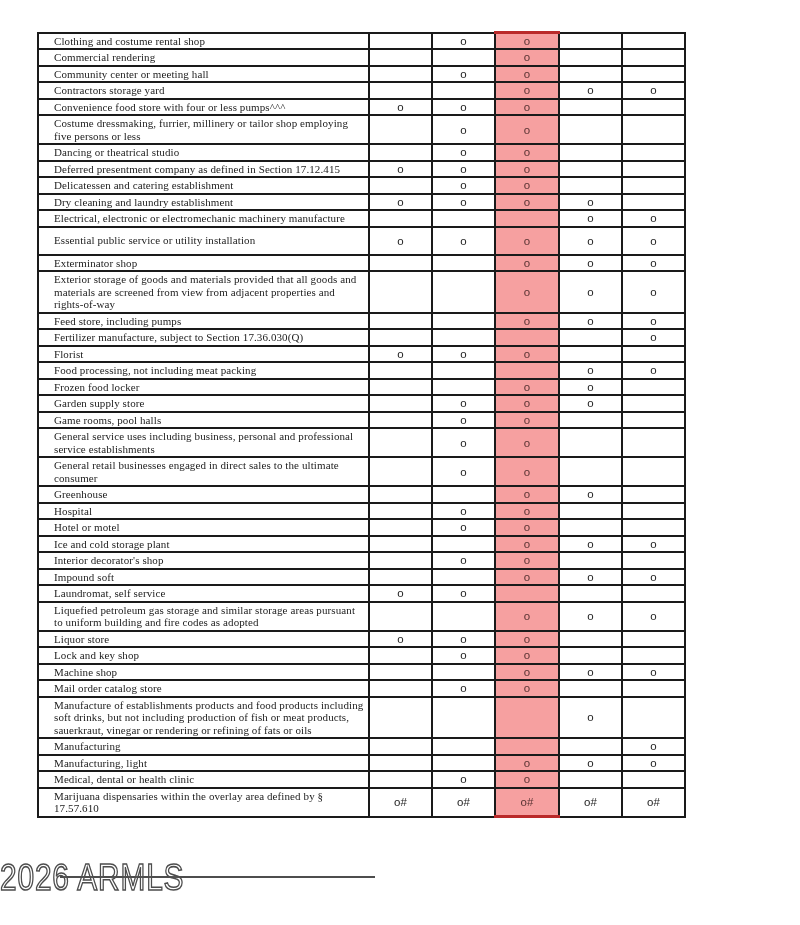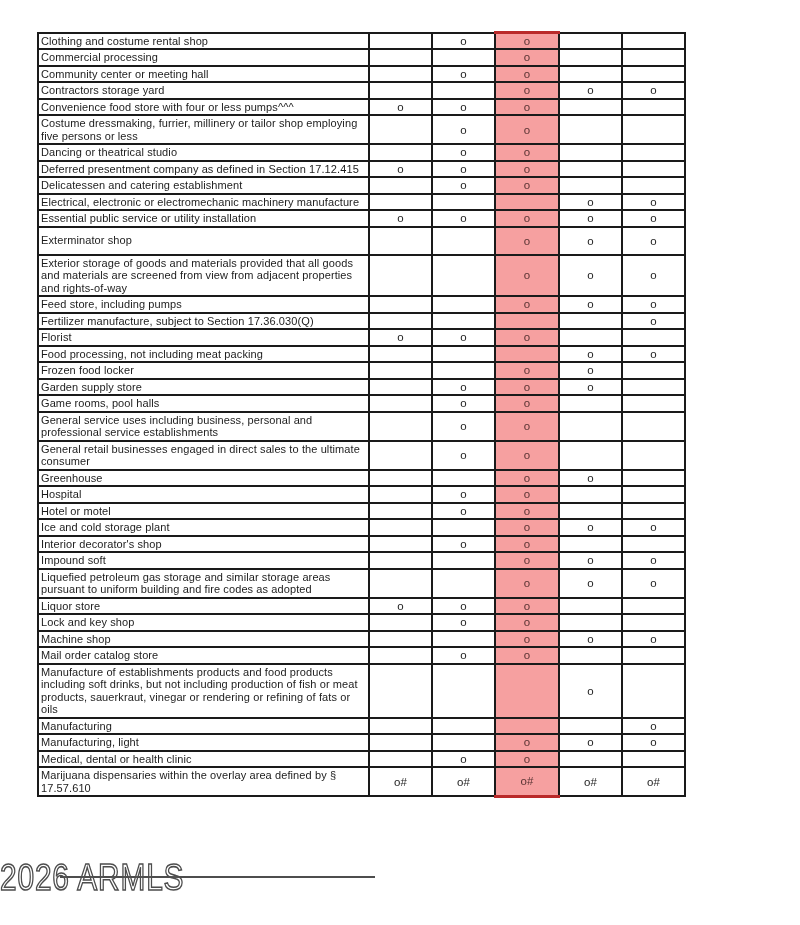--- a/index.html
+++ b/index.html
@@ -32,23 +32,24 @@
     color: #1c1c1c;
   }
   col.c-use { width: 331px; }
   col.c-m   { width: 63px; }
   col.c-pink{ width: 64px; }
   table.uses td {
     border: 2px solid #1a1a1a;
     vertical-align: middle;
   }
   td.use {
-    padding: 1px 4px 1px 2px;
+    padding: 1px 4px 1px 15px;
     line-height: 12.5px;
     letter-spacing: 0.1px;
+    font-family: Liberation Serif, serif;
   }
   td.mark {
     text-align: center;
     font-size: 11.5px;
     line-height: 12px;
     padding: 1px 0;
     color: #1f1f1f;
   }
   td.pink {
     background: var(--hl-bg, #f6a0a0);
@@ -109,21 +110,21 @@
       <tbody>
           <tr>
             <td class="use">Clothing and costume rental shop</td>
             <td class="mark"></td>
             <td class="mark">o</td>
             <td class="mark pink">o</td>
             <td class="mark"></td>
             <td class="mark"></td>
           </tr>
           <tr>
-            <td class="use">Commercial processing</td>
+            <td class="use">Commercial rendering</td>
             <td class="mark"></td>
             <td class="mark"></td>
             <td class="mark pink">o</td>
             <td class="mark"></td>
             <td class="mark"></td>
           </tr>
           <tr>
             <td class="use">Community center or meeting hall</td>
             <td class="mark"></td>
             <td class="mark">o</td>
@@ -173,20 +174,28 @@
           </tr>
           <tr>
             <td class="use">Delicatessen and catering establishment</td>
             <td class="mark"></td>
             <td class="mark">o</td>
             <td class="mark pink">o</td>
             <td class="mark"></td>
             <td class="mark"></td>
           </tr>
           <tr>
+            <td class="use">Dry cleaning and laundry establishment</td>
+            <td class="mark">o</td>
+            <td class="mark">o</td>
+            <td class="mark pink">o</td>
+            <td class="mark">o</td>
+            <td class="mark"></td>
+          </tr>
+          <tr>
             <td class="use">Electrical, electronic or electromechanic machinery manufacture</td>
             <td class="mark"></td>
             <td class="mark"></td>
             <td class="mark pink"></td>
             <td class="mark">o</td>
             <td class="mark">o</td>
           </tr>
           <tr>
             <td class="use">Essential public service or utility installation</td>
             <td class="mark">o</td>
@@ -323,20 +332,28 @@
             <td class="mark"></td>
             <td class="mark"></td>
           </tr>
           <tr>
             <td class="use">Impound soft</td>
             <td class="mark"></td>
             <td class="mark"></td>
             <td class="mark pink">o</td>
             <td class="mark">o</td>
             <td class="mark">o</td>
+          </tr>
+          <tr>
+            <td class="use">Laundromat, self service</td>
+            <td class="mark">o</td>
+            <td class="mark">o</td>
+            <td class="mark pink"></td>
+            <td class="mark"></td>
+            <td class="mark"></td>
           </tr>
           <tr>
             <td class="use">Liquefied petroleum gas storage and similar storage areas pursuant to uniform building and fire codes as adopted</td>
             <td class="mark"></td>
             <td class="mark"></td>
             <td class="mark pink">o</td>
             <td class="mark">o</td>
             <td class="mark">o</td>
           </tr>
           <tr>

